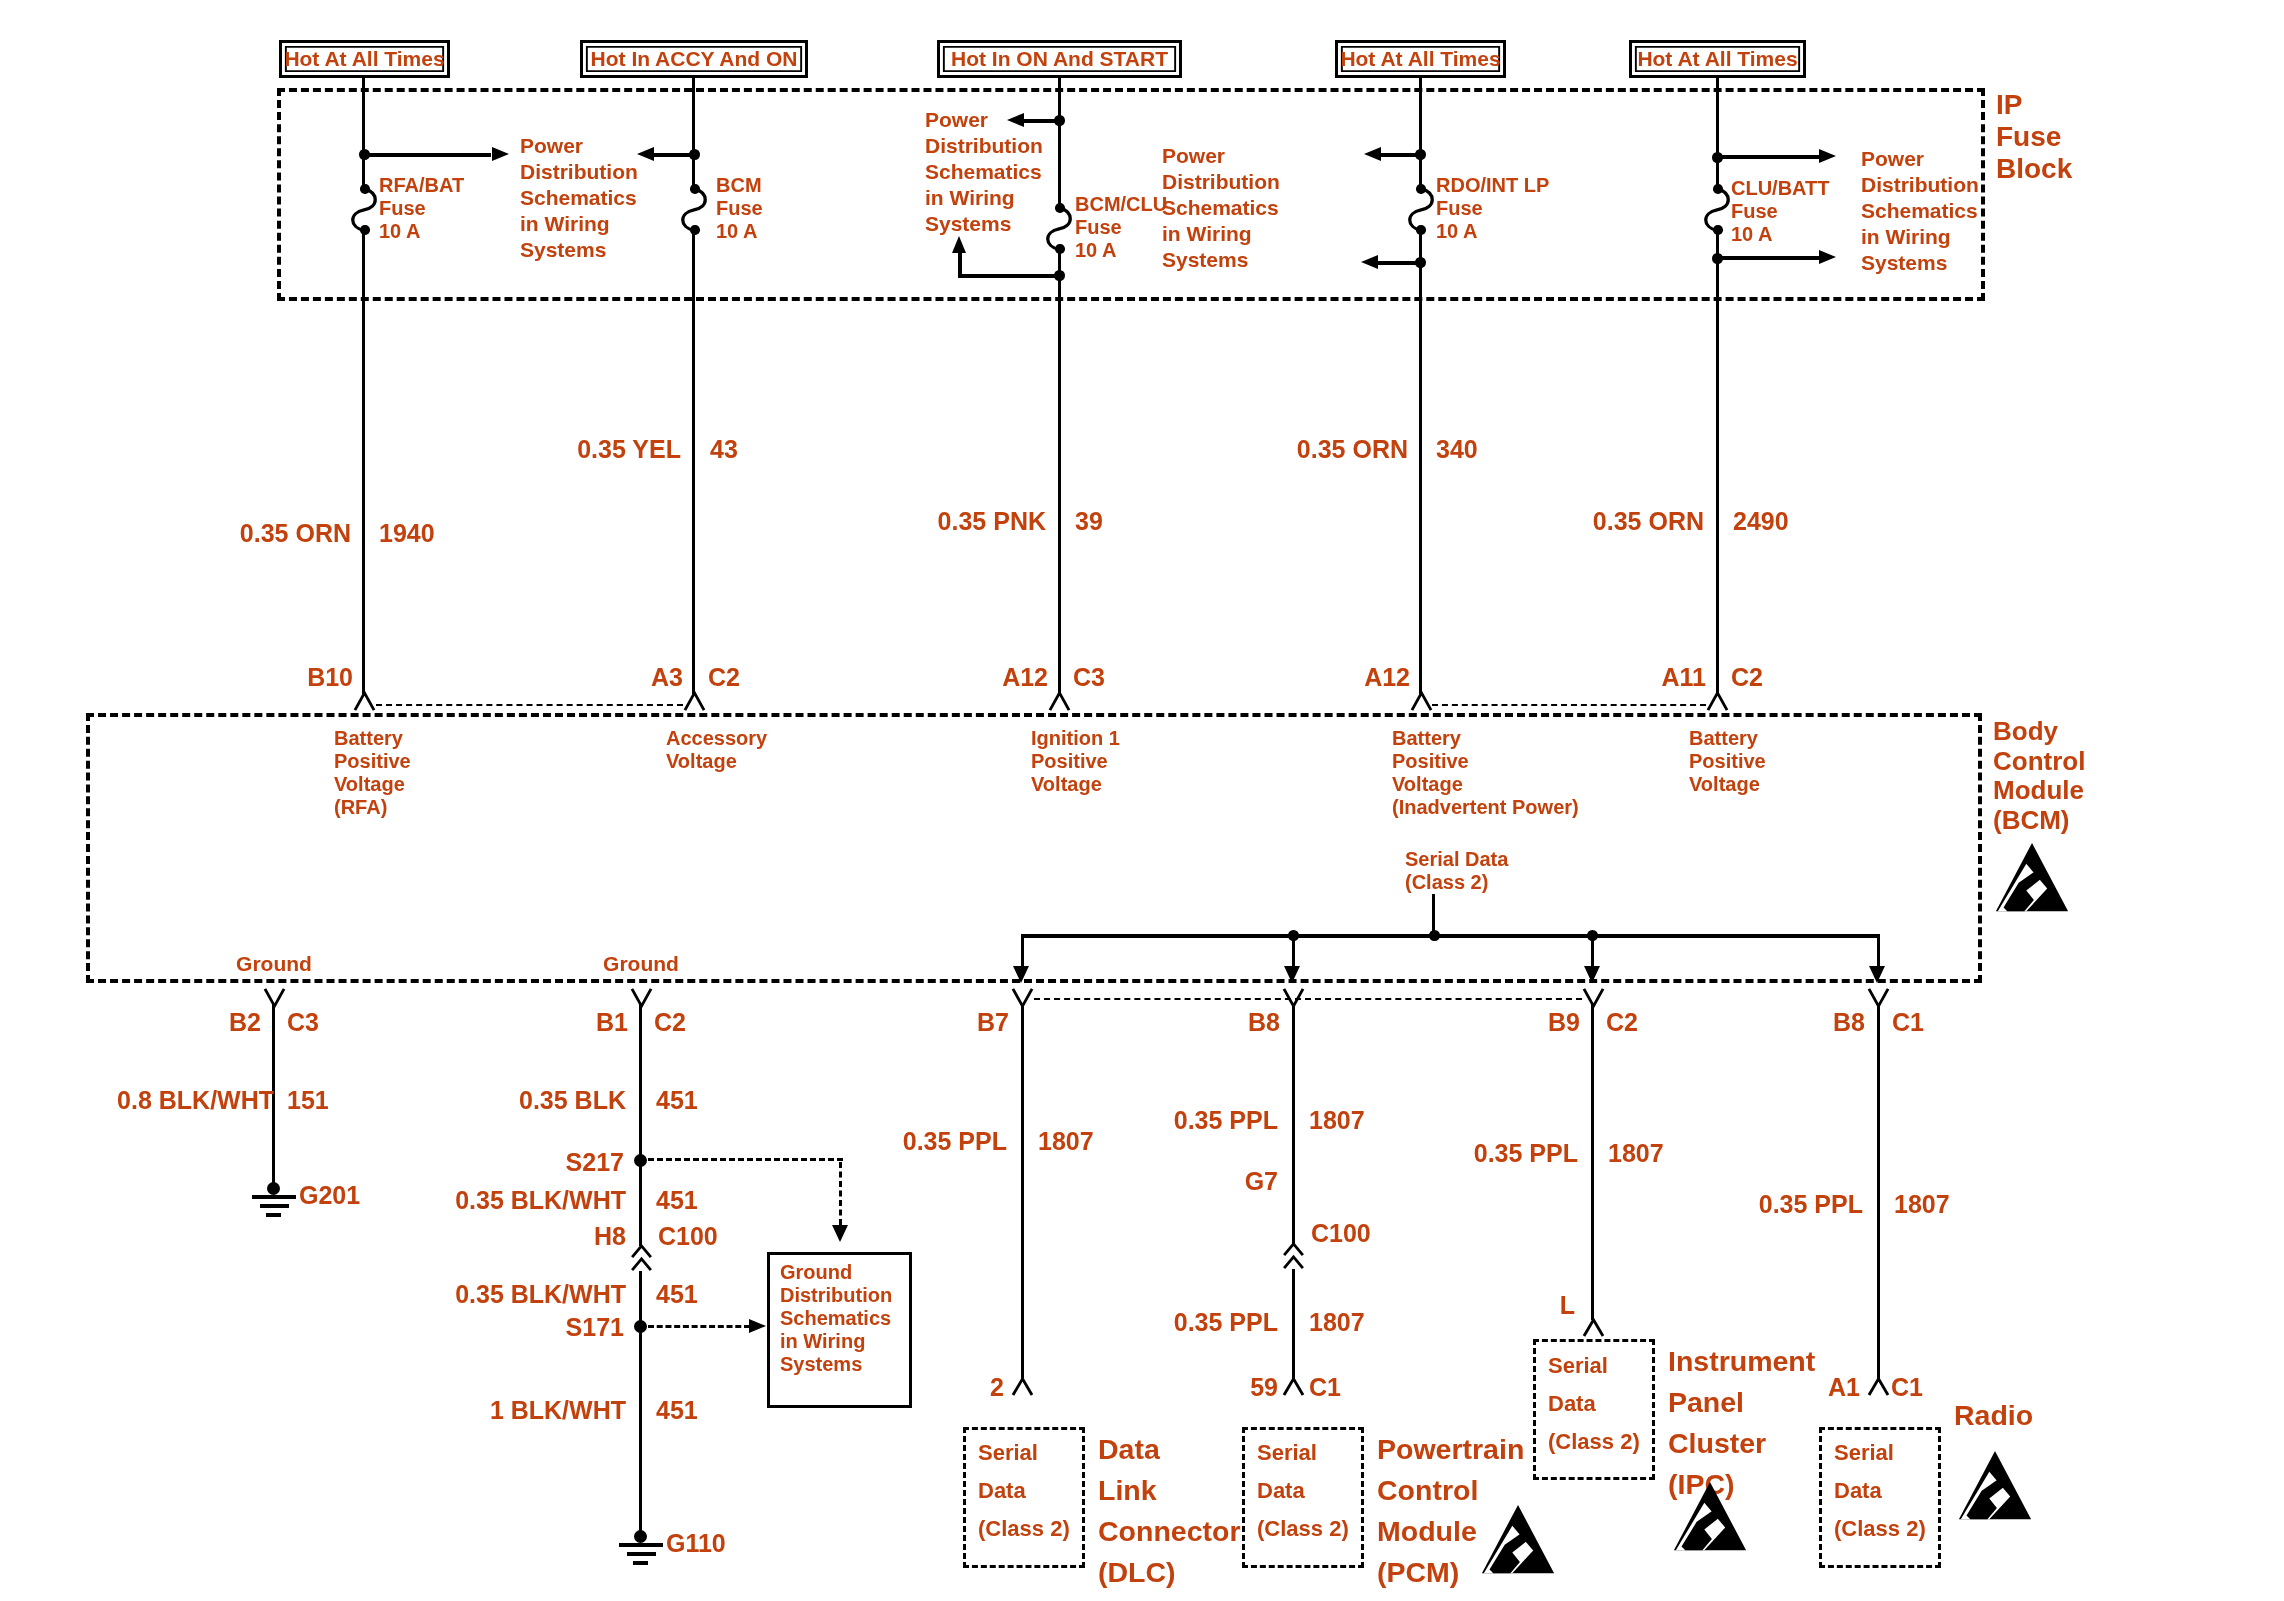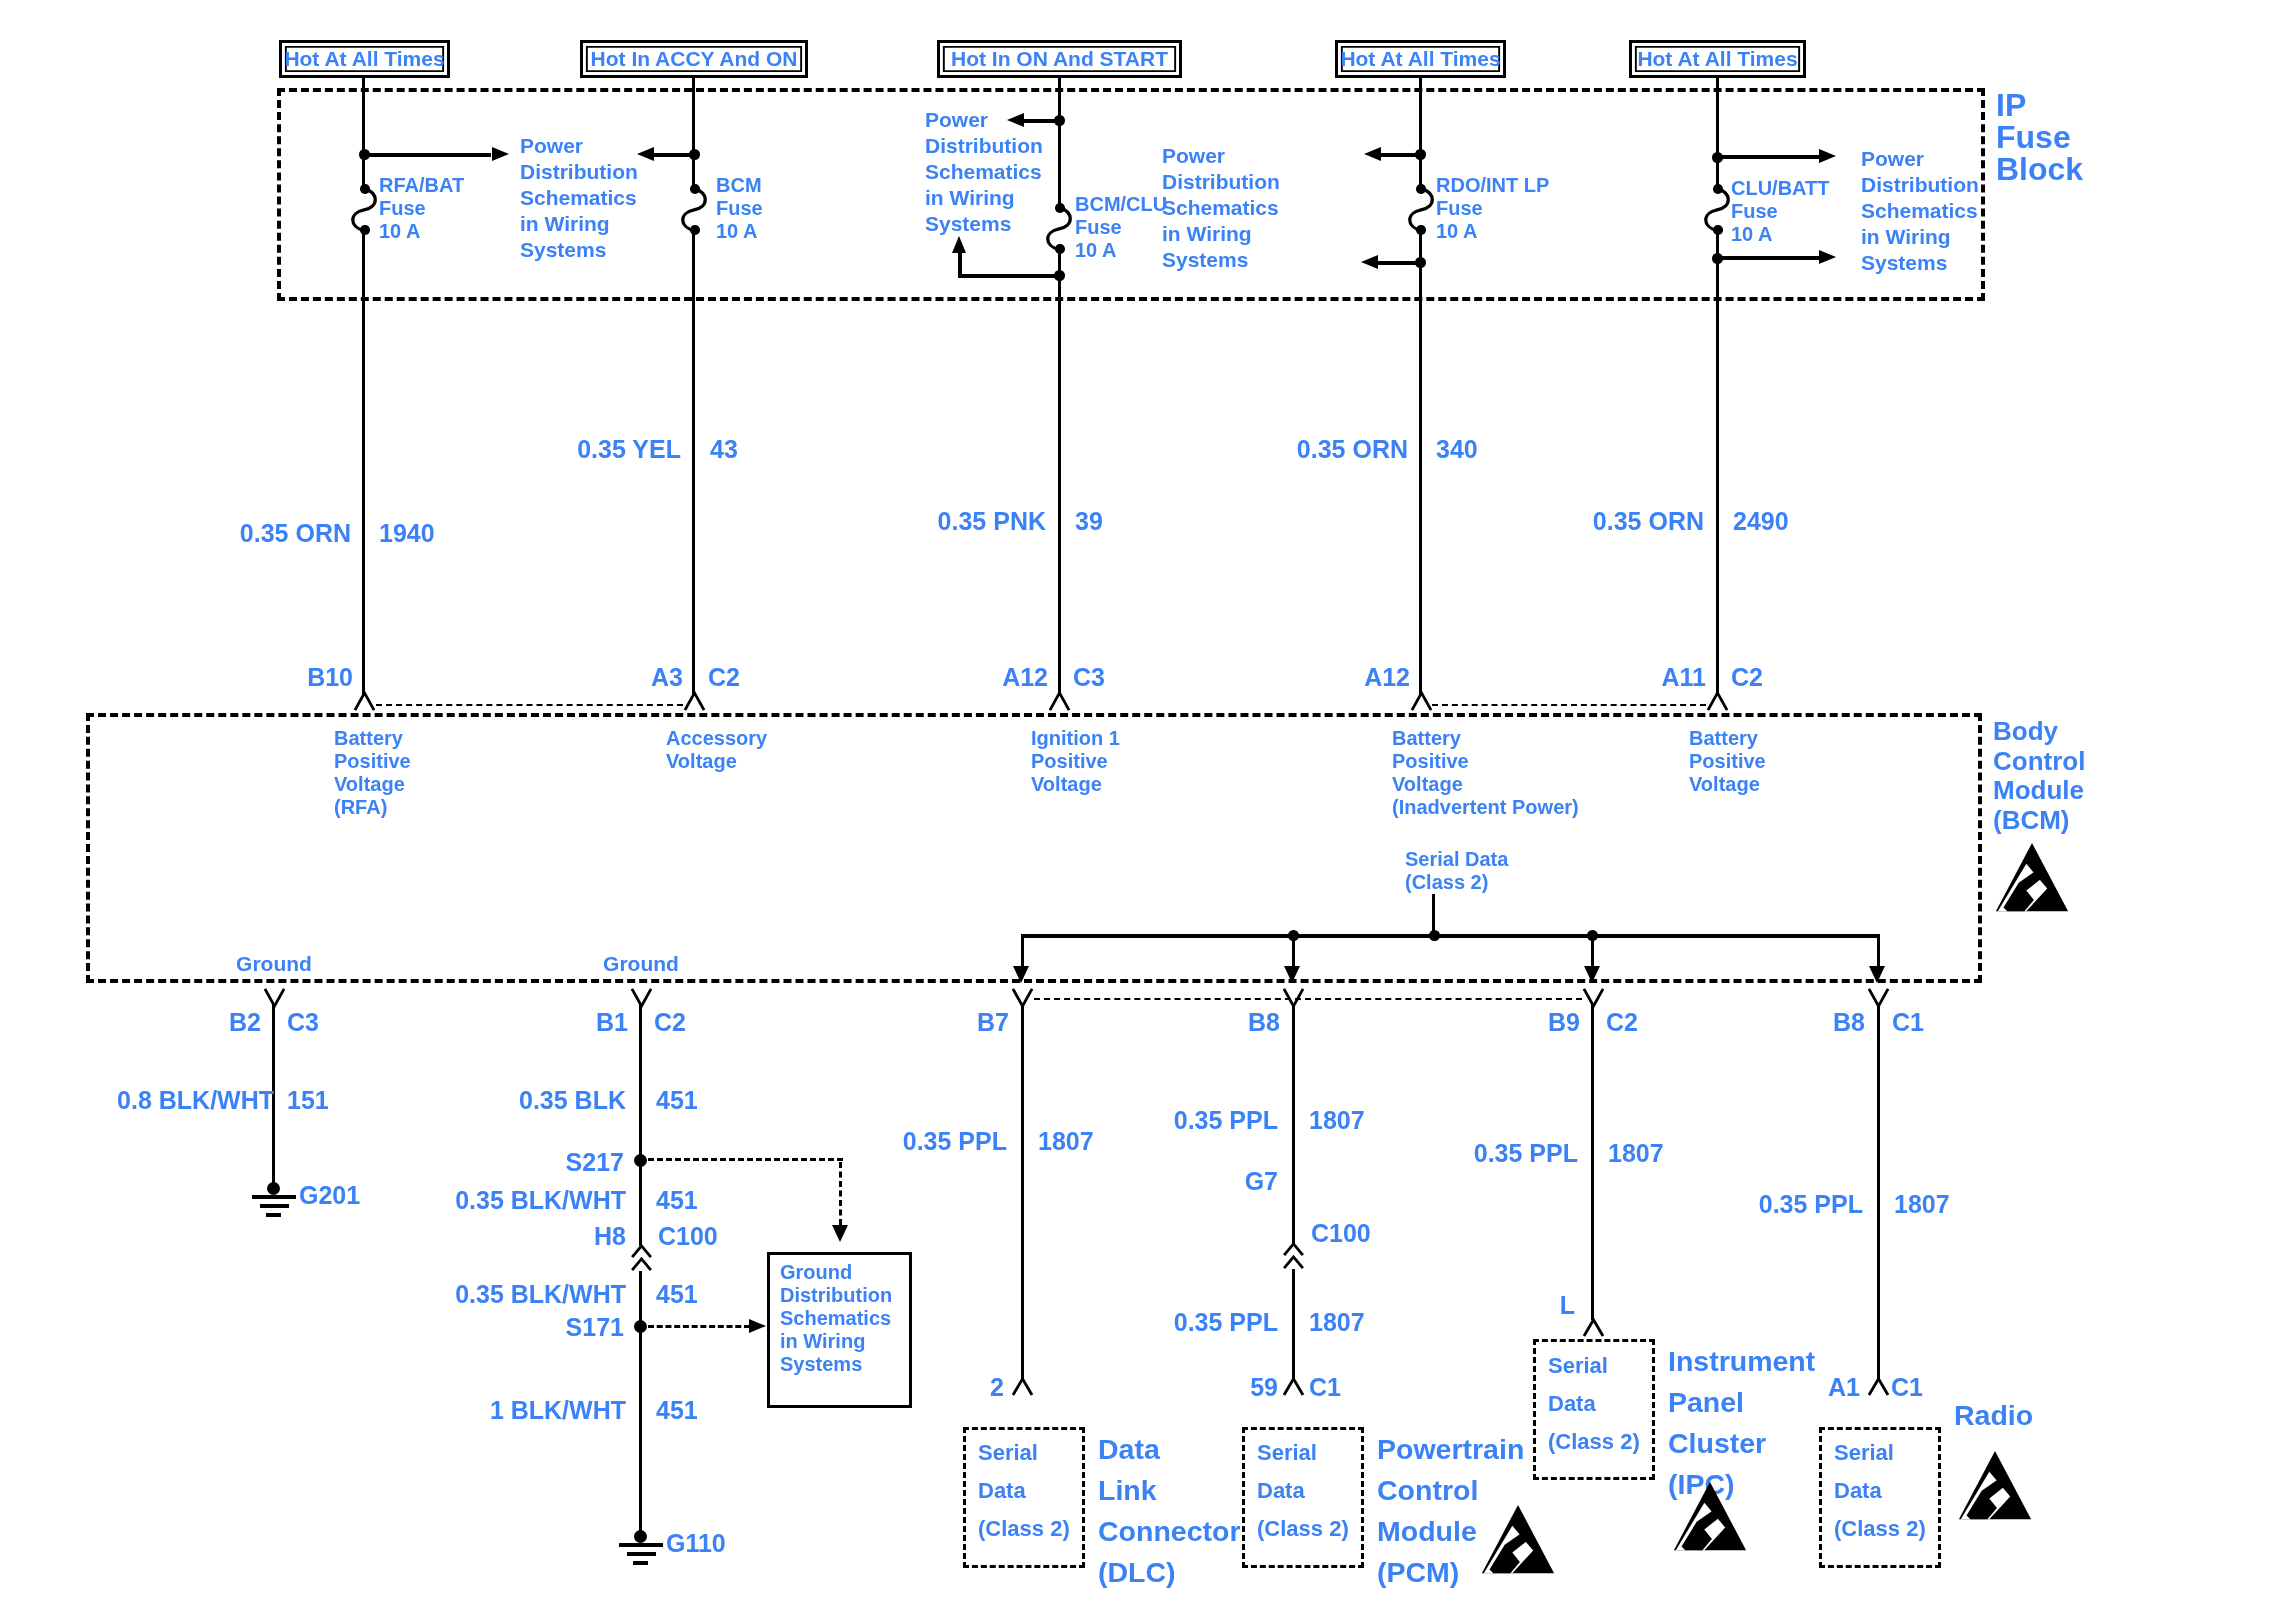--- a/index.html
+++ b/index.html
@@ -1,33 +1,33 @@
 <!DOCTYPE html>
 <html style="font-size:15px"><head>
 <meta charset="utf-8">
 <style>
   * { box-sizing: border-box; margin: 0; padding: 0; }
   html,body { background:#fff; }
   #canvas { position:relative; width:2285px; height:1602px; background:#fff;
-            font-family:"Liberation Sans", sans-serif; color:#3b82f6; overflow:hidden; }
+            font-family:"Liberation Sans", sans-serif; color:#c2410c; overflow:hidden; }
   .vl { position:absolute; width:2.9px; background:#000; }
   .hl { position:absolute; height:3.8px; background:#000; }
   .dot  { position:absolute; width:10.5px; height:10.5px; background:#000; border-radius:50%; }
   .dot10{ width:9.5px; height:9.5px; }
   .dot14{ width:13.3px; height:13.3px; }
   .t  { position:absolute; font-weight:bold; white-space:pre-line; }
   .nw { white-space:nowrap; }
   .ra { transform:translate(-100%,-50%); }
   .la { transform:translate(0,-50%); }
   .ca { transform:translate(-50%,-50%); }
   .f21 { font-size:20px; line-height:23px; }
   .f22 { font-size:21px; line-height:26px; }
   .f26 { font-size:25px; line-height:27px; }
   .f27 { font-size:26px; line-height:29.5px; }
-  .f28 { font-size:32px; line-height:32px; }
+  .f28 { font-size:28px; line-height:32px; }
   .f23 { font-size:22px; line-height:38px; }
   .f30 { font-size:28.5px; line-height:41px; }
   .hotbox { position:absolute; border:3.8px solid #000; background:#fff;
             box-shadow: inset 0 0 0 2.9px #fff, inset 0 0 0 4.8px #000;
             display:flex; align-items:center; justify-content:center;
             font-weight:bold; font-size:21px; white-space:nowrap; }
   .bigbox  { position:absolute; border:4.8px dashed #000; }
   .compbox { position:absolute; border:3.8px dashed #000; }
   .solidbox{ position:absolute; border:3.8px solid #000; }
   .dash2 { position:absolute; border-top:2.9px dashed #000; height:0; }

